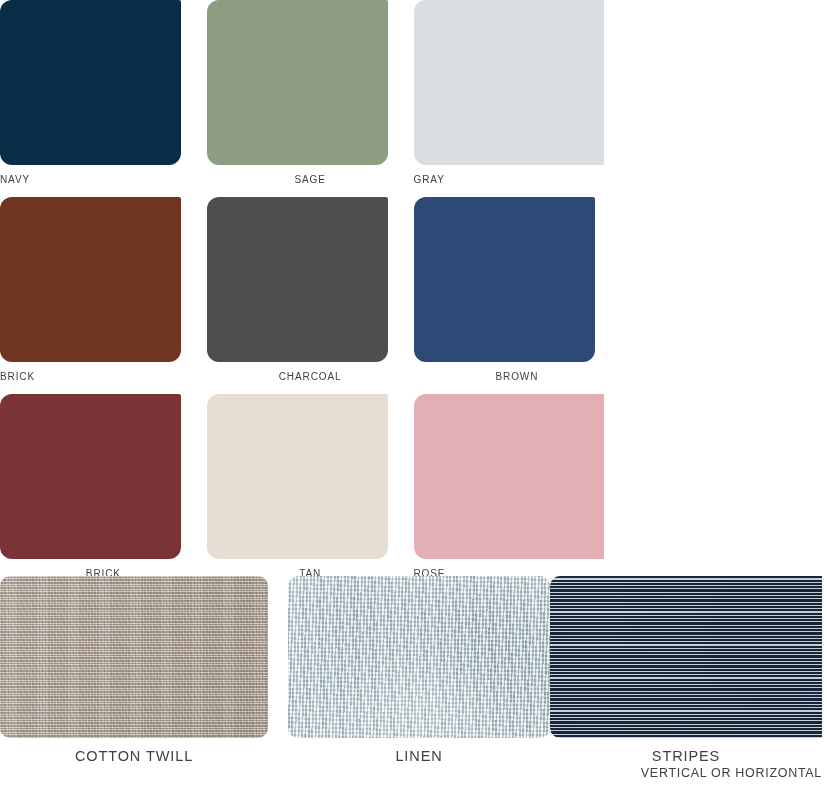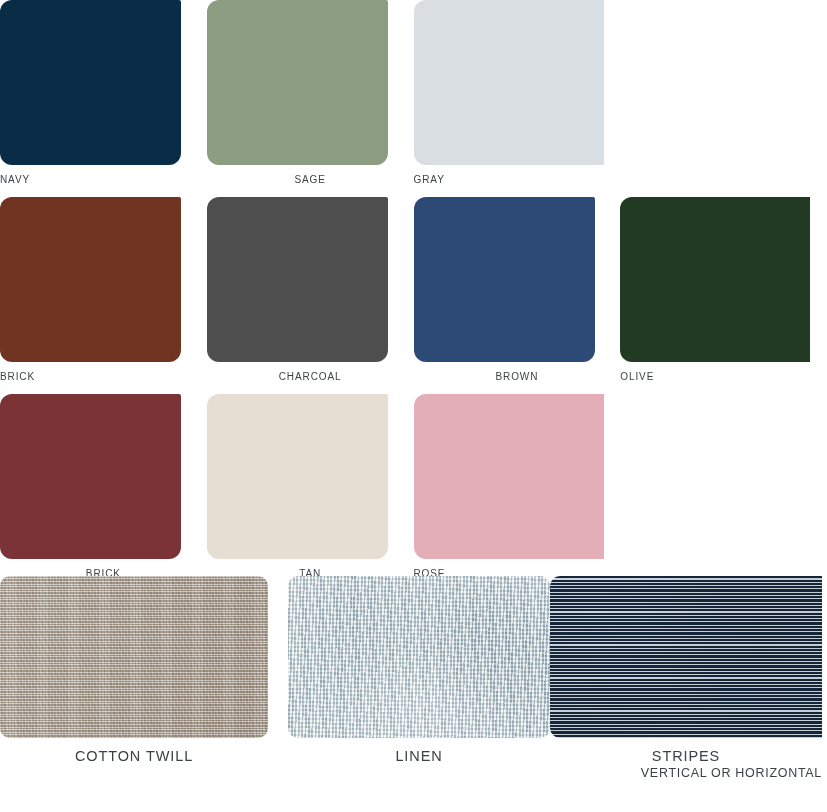--- a/index.html
+++ b/index.html
@@ -194,24 +194,20 @@
         <div class="swatch-label">BRICK</div>
       </div>
       <div class="color-cell">
         <div class="swatch" style="background-color: rgb(78, 78, 78);"></div>
         <div class="swatch-label">CHARCOAL</div>
       </div>
       <div class="color-cell">
         <div class="swatch" style="background-color: rgb(44, 74, 117);"></div>
         <div class="swatch-label">BROWN</div>
       </div>
-      <div class="color-cell edge-right">
-        <div class="swatch" style="background-color: rgb(34, 58, 34);"></div>
-        <div class="swatch-label">OLIVE</div>
-      </div>
     </div>
 
     <div class="color-row">
       <div class="color-cell">
         <div class="swatch" style="background-color: rgb(124, 51, 56);"></div>
         <div class="swatch-label">BRICK</div>
       </div>
       <div class="color-cell">
         <div class="swatch" style="background-color: rgb(230, 221, 211);"></div>
         <div class="swatch-label">TAN</div>

